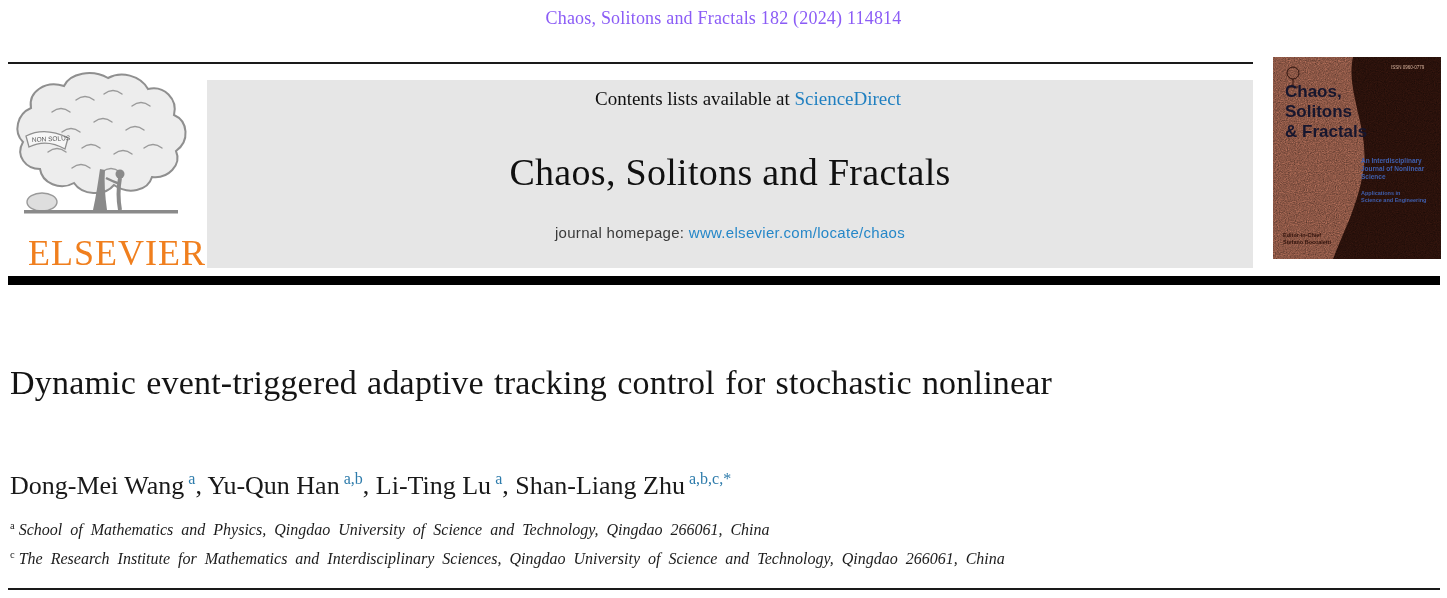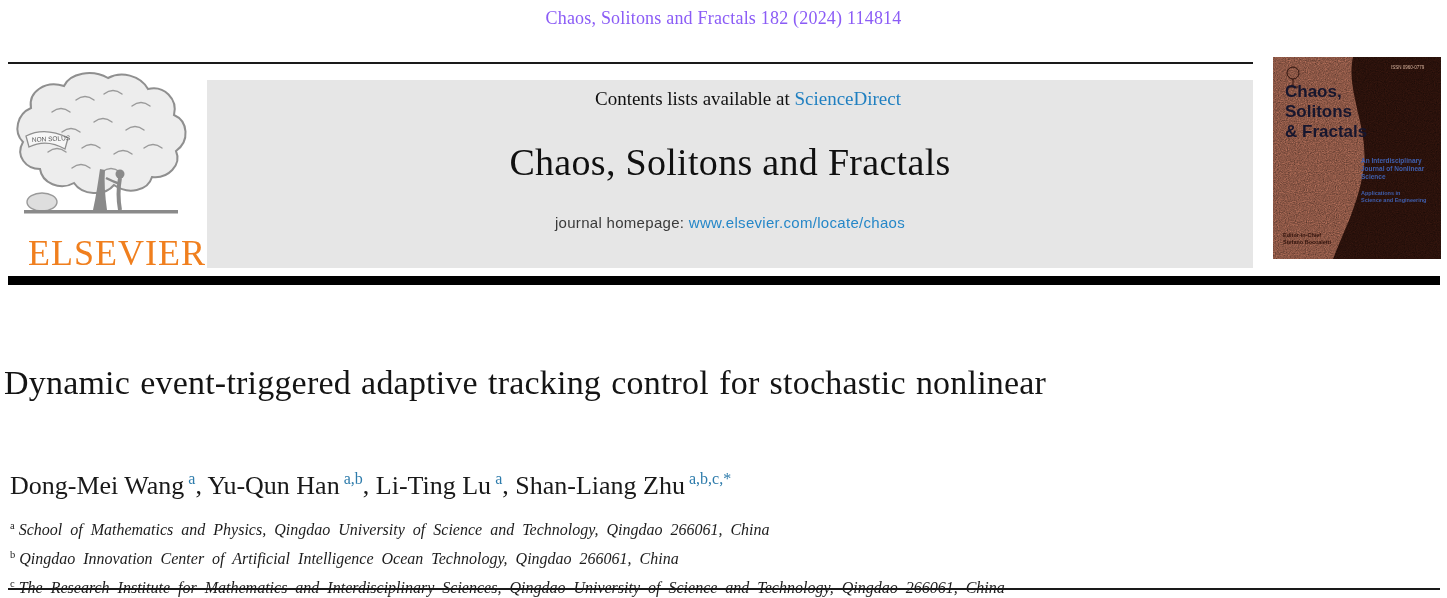--- a/index.html
+++ b/index.html
@@ -23,32 +23,32 @@
     position:absolute;left:0;top:162px;width:196px;text-align:right;
     font-family:"Liberation Serif",serif;font-size:36px;color:#f07f1e;letter-spacing:1px;
   }
   
   .masthead{
     position:absolute;left:207px;top:80px;width:1046px;height:188px;background:#e6e6e6;
     text-align:center;
   }
   .contents-line{margin-top:8px;font-size:19px;color:#111;margin-left:36px;}
   .contents-line .lnk{color:#1f7fc0;}
-  .journal-title{margin-top:30px;font-size:38px;color:#101010;letter-spacing:.3px;}
+  .journal-title{margin-top:40px;font-size:38px;color:#101010;letter-spacing:.3px;}
   .homepage-line{
     margin-top:30px;font-family:"Liberation Sans",sans-serif;font-size:15px;color:#3a3a3a;
     letter-spacing:.3px;
   }
   .homepage-line .lnk{color:#2587c8;}
   a.lnk{text-decoration:none;cursor:pointer;}
   
   .cover{position:absolute;left:1273px;top:57px;width:168px;height:252px;}
   
   .art-title{
-    position:absolute;left:4px;color:#141414;font-size:34px;letter-spacing:.2px;word-spacing:1.5px;
+    position:absolute;left:10px;color:#141414;font-size:34px;letter-spacing:.2px;word-spacing:1.5px;
     white-space:nowrap;
   }
   .art-title.l1{top:364px;}
   .art-title.l2{top:414px;}
   .star{color:#5b9bd5;font-size:21px;vertical-align:14px;margin-left:2px;}
   .authors{
     position:absolute;left:10px;top:470px;font-size:26px;color:#191919;white-space:nowrap;
   }
   .authors sup{color:#2d7bab;font-size:16px;vertical-align:10px;margin-left:4px;}
   .authors .sep{color:#191919;}
@@ -160,19 +160,18 @@
 
   <div class="authors">
     <span class="author"><span>Dong-Mei Wang</span><sup>a</sup><span class="sep">, </span></span>
     <span class="author"><span>Yu-Qun Han</span><sup>a,b</sup><span class="sep">, </span></span>
     <span class="author"><span>Li-Ting Lu</span><sup>a</sup><span class="sep">, </span></span>
     <span class="author"><span>Shan-Liang Zhu</span><sup>a,b,c,*</sup><span class="sep"></span></span>
   </div>
 
   <div class="affils">
     <div class="affil"><sup>a</sup><span>School of Mathematics and Physics, Qingdao University of Science and Technology, Qingdao 266061, China</span></div>
-    <div class="affil"><sup>b</sup><span>Qingdao Innovation Center of Artificial Intelligence Ocean Technology, Qingdao 266061, China</span></div>
     <div class="affil"><sup>c</sup><span>The Research Institute for Mathematics and Interdisciplinary Sciences, Qingdao University of Science and Technology, Qingdao 266061, China</span></div>
   </div>
 
   <div class="bottomline"></div>
 
 </div>
 
 </body></html>

